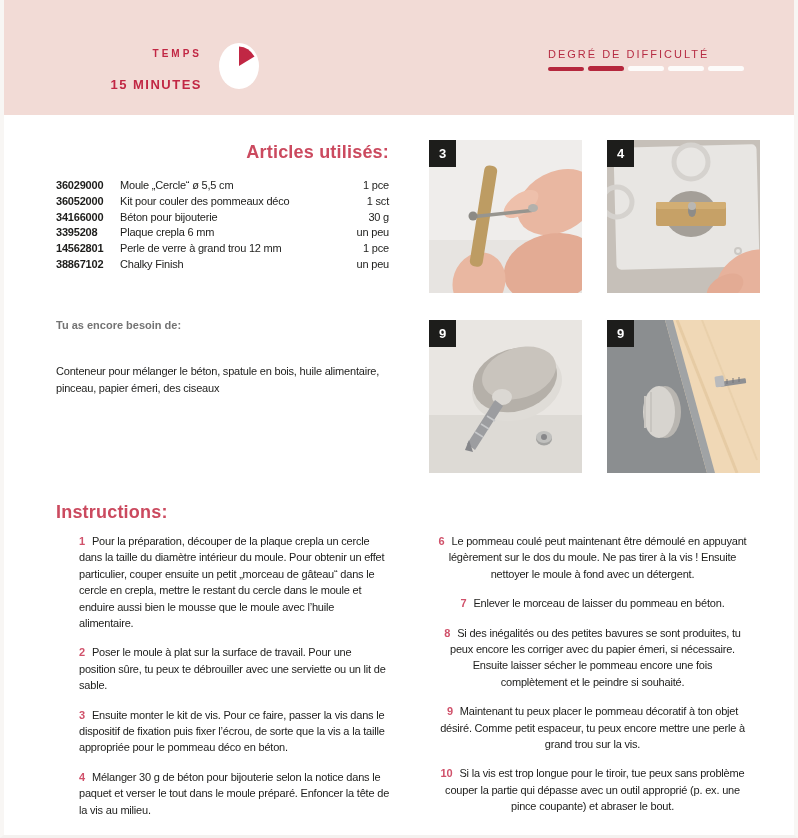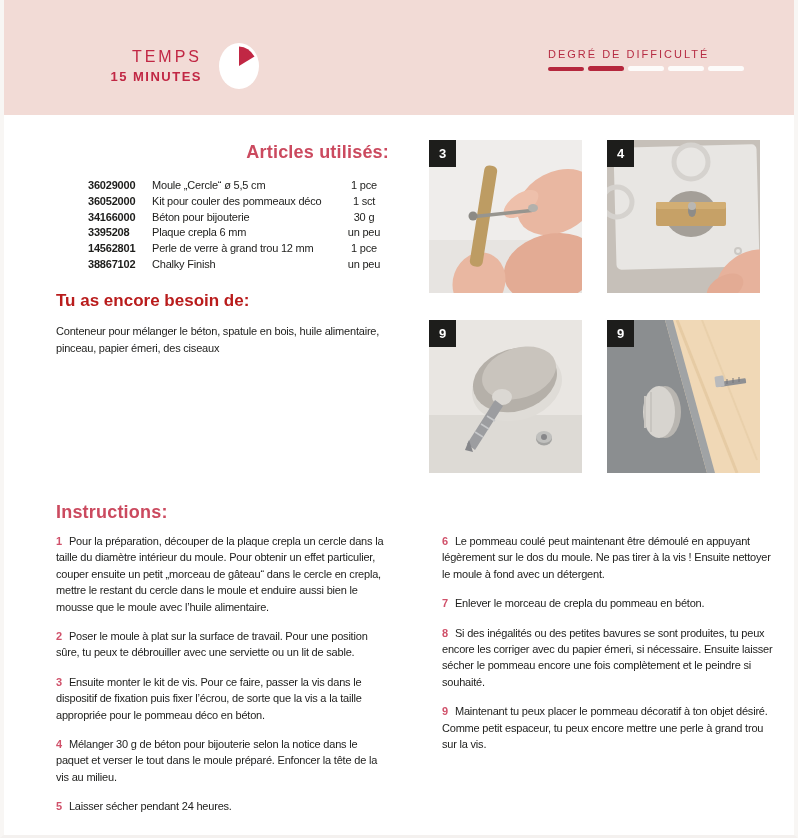--- a/index.html
+++ b/index.html
@@ -18,72 +18,72 @@
 
   
   .band {
     position:absolute; left:0; right:0; top:0; height:115px;
     background:#f2dbd6;
   }
   .time-block {
     position:absolute; top:48px; left:0; width:198px;
     text-align:right; color:#c12744;
   }
-  .time-label { font-size:16px; font-weight:normal; letter-spacing:3px; }
-  .time-value { font-size:13px; font-weight:bold; letter-spacing:1.5px; margin-top:3px;padding-left:8px; }
+  .time-label { font-size:10px; font-weight:bold; letter-spacing:3px; }
+  .time-value { font-size:13px; font-weight:bold; letter-spacing:1.5px; margin-top:18px;padding-left:8px; }
   .clock { position:absolute; top:42px; left:214px; width:42px; height:48px; }
 
   .difficulty { position:absolute; top:48px; right:50px; width:196px; }
   .difficulty-label {
     font-size:11px; font-weight:normal; letter-spacing:2px;
     color:#b62c43; white-space:nowrap;
   }
   .difficulty-bar { display:flex; gap:4px; margin-top:6px; }
   .difficulty-seg { flex:1; height:5px; border-radius:2.5px; background:#fdfbfa; }
   .difficulty-seg.filled { background:#b5273d; }
   .difficulty-seg.first { height:4px; margin-top:1px; }
 
   
   .h-red {
     color:#cb4a5f; font-weight:bold; font-size:18px; letter-spacing:.2px;text-align:right;
   }
-  .h-red-small { color:#b91c1c; font-weight:bold; font-size:17px; }
+  .h-red-small { color:#737373; font-weight:bold; font-size:11px;margin-top:28px; }
 
   
   .articles { position:absolute; left:52px; top:142px; width:333px; }
-  .articles-table { margin-top:15px;margin-left:32px; }
+  .articles-table { margin-top:15px; }
   .article-row { display:flex; font-size:11px; line-height:15.8px; letter-spacing:-0.2px; }
   .article-ref { width:64px; font-weight:bold; }
   .article-name { flex:1; }
-  .article-qty { width:50px; text-align:center; }
+  .article-qty { width:50px; text-align:right; }
 
   
   .besoin { position:absolute; left:52px; top:291px; width:333px; }
-  .besoin-text { margin-top:12px; font-size:11px; line-height:16.5px; letter-spacing:-0.2px; }
+  .besoin-text { margin-top:32px; font-size:11px; line-height:16.5px; letter-spacing:-0.2px; }
 
   
   .photos {
     position:absolute; left:425px; top:140px; width:331px;
     display:grid; grid-template-columns:153px 153px; gap:27px 25px;
   }
   .photo { position:relative; width:153px; height:153px; overflow:hidden; }
   .photo svg { display:block; }
   .badge {
     position:absolute; left:0; top:0; width:27px; height:27px;
     background:#1d1d1b; color:#ffffff;
     font-size:13px; font-weight:bold;
     display:flex; align-items:center; justify-content:center;
   }
 
   
   .instructions-heading { position:absolute; left:52px; top:502px; }
   .col { position:absolute; top:533px; width:334px; }
   .col-left  { left:52px; }
-  .col-right { left:438px; width:332px; }
-  .step { margin-bottom:13px; font-size:11px; line-height:16.4px; letter-spacing:-0.2px; }
+  .col-right { left:411px; width:332px;text-align:center; }
+  .step { margin-bottom:13px; font-size:11px; line-height:16.4px; letter-spacing:-0.2px;margin-left:23px; }
   .step .num { font-weight:bold; color:#d0516a; margin-right:7px; }
 </style>
 </head>
 <body>
 
 <div class="page">
 
   <div class="band">
     <div class="time-block">
       <div class="time-label">TEMPS</div>
@@ -243,23 +243,26 @@
     <p class="step">
       <span class="num">5</span><span>Laisser sécher pendant 24 heures.</span>
     </p>
   </div>
 
   <div class="col col-right">
     <p class="step">
       <span class="num">6</span><span>Le pommeau coulé peut maintenant être démoulé en appuyant légèrement sur le dos du moule. Ne pas tirer à la vis ! Ensuite nettoyer le moule à fond avec un détergent.</span>
     </p>
     <p class="step">
-      <span class="num">7</span><span>Enlever le morceau de crepla du pommeau en béton.</span>
+      <span class="num">7</span><span>Enlever le morceau de laisser du pommeau en béton.</span>
     </p>
     <p class="step">
       <span class="num">8</span><span>Si des inégalités ou des petites bavures se sont produites, tu peux encore les corriger avec du papier émeri, si nécessaire. Ensuite laisser sécher le pommeau encore une fois complètement et le peindre si souhaité.</span>
     </p>
     <p class="step">
       <span class="num">9</span><span>Maintenant tu peux placer le pommeau décoratif à ton objet désiré. Comme petit espaceur, tu peux encore mettre une perle à grand trou sur la vis.</span>
     </p>
+    <p class="step">
+      <span class="num">10</span><span>Si la vis est trop longue pour le tiroir, tue peux sans problème couper la partie qui dépasse avec un outil approprié (p. ex. une pince coupante) et abraser le bout.</span>
+    </p>
   </div>
 
 </div>
 
 </body></html>

